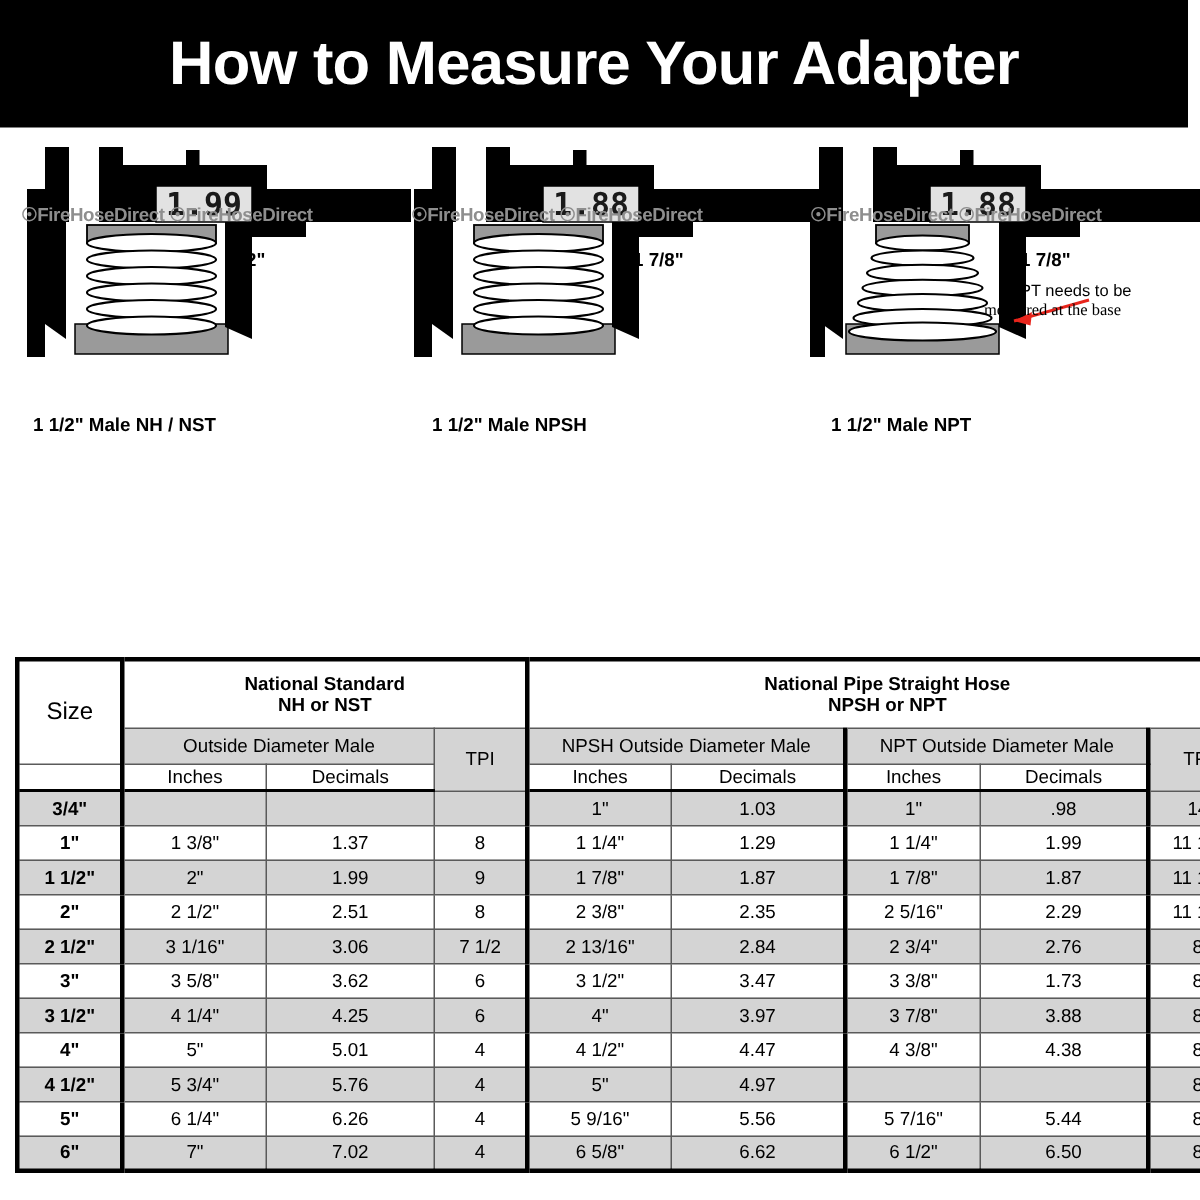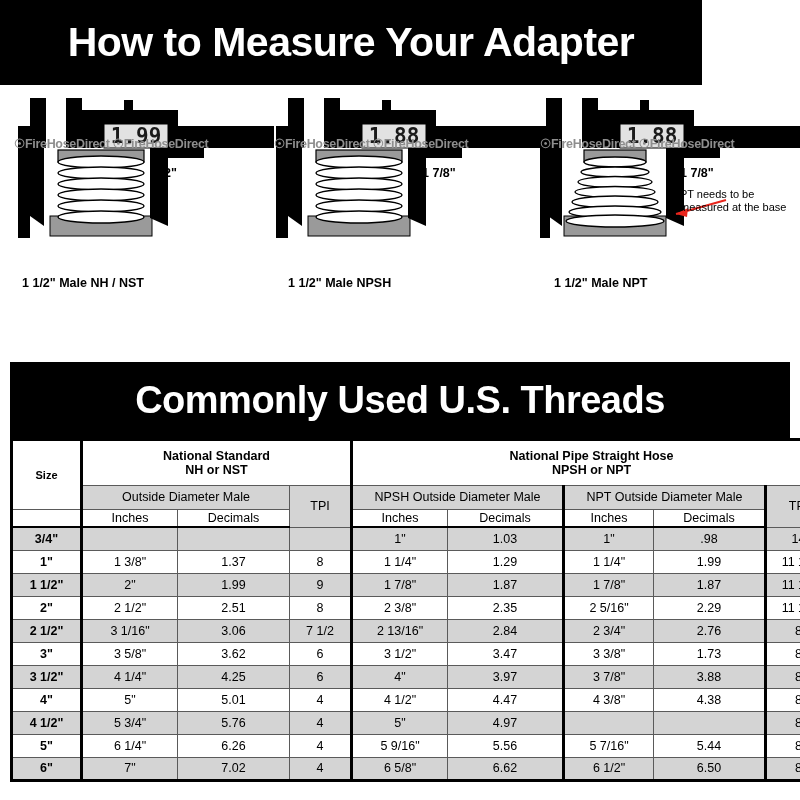--- a/index.html
+++ b/index.html
@@ -11,21 +11,21 @@
   }
   #page { position: relative; width: 800px; height: 800px; background:#fff; }
 
   
   .banner {
     background:#000; color:#fff;
     display:flex; align-items:center; justify-content:center;
     text-align:center;
   }
   #title-banner {
-    position:absolute; left:0; top:0; width:702px; height:85px;
+    position:absolute; left:0; top:0; width:792px; height:85px;
   }
   #title-banner .banner-text {
     font-size:41px; font-weight:bold; letter-spacing:-0.5px;
     white-space:nowrap; line-height:1;
   }
 
   
   #diagram-strip {
     position:absolute; left:0; top:88px; width:800px; height:268px;
     background:#fff; overflow:hidden;
@@ -69,21 +69,21 @@
     font-size:12.5px;
     color:#000;
     font-weight:normal;
     padding:1px 2px;
     background:#ffffff;
     line-height:1.15;
   }
   #thread-table .grp-head { height:46px; font-size:12.5px;font-weight:bold; }
   #thread-table .sub-head { height:24px; background:#d4d4d4;text-align:center; }
   #thread-table .unit-head { height:16px; }
-  #thread-table .size-head { font-weight:bold; font-size:11px; }
+  #thread-table .size-head { font-weight:normal; font-size:16px; }
   #thread-table tbody td { height:23px; }
   #thread-table tbody tr.alt td { background:#d4d4d4; }
   #thread-table tbody td.size-cell { font-weight:bold; }
   
   .vsep-l { border-left:3px solid #000 !important; }
   .thead-bot { border-bottom:2px solid #000 !important; }
 </style>
 </head>
 <body>
 
@@ -218,28 +218,25 @@
           <polygon points="136,126 148,120 147,129" fill="#e8251c"></polygon>
         </g>
       </svg>
       <div style="position:absolute;left:0px;top:46px;width:260px;height:18px;overflow:hidden;">
         <span style="font-size:12.5px;font-weight:bold;color:#8e8e8e;white-space:nowrap;letter-spacing:-0.3px;">
           ☉FireHoseDirect ☉FireHoseDirect
         </span>
       </div>
       <div class="meas-label" style="left:140px; top:78px;">1 7/8"</div>
       <div class="note-text" style="left:132px; top:100px;">NPT needs to be</div>
-      <div class="note-text" style="left:140px; top:113px;">measured at the base</div>
+      <div class="note-text" style="left:116px; top:113px;font-family:Liberation Serif, serif;">measured at the base</div>
       <div class="caliper-label">1 1/2" Male NPT</div>
     </div>
   </div>
 
-  <div id="threads-banner" class="banner">
-    <div class="banner-text">Commonly Used U.S. Threads</div>
-  </div>
 
   <table id="thread-table">
     <colgroup>
       <col style="width:70px">
         <col style="width:96px">
         <col style="width:112px">
         <col style="width:62px">
       <col style="width:96px">
         <col style="width:116px">
       <col style="width:90px">

